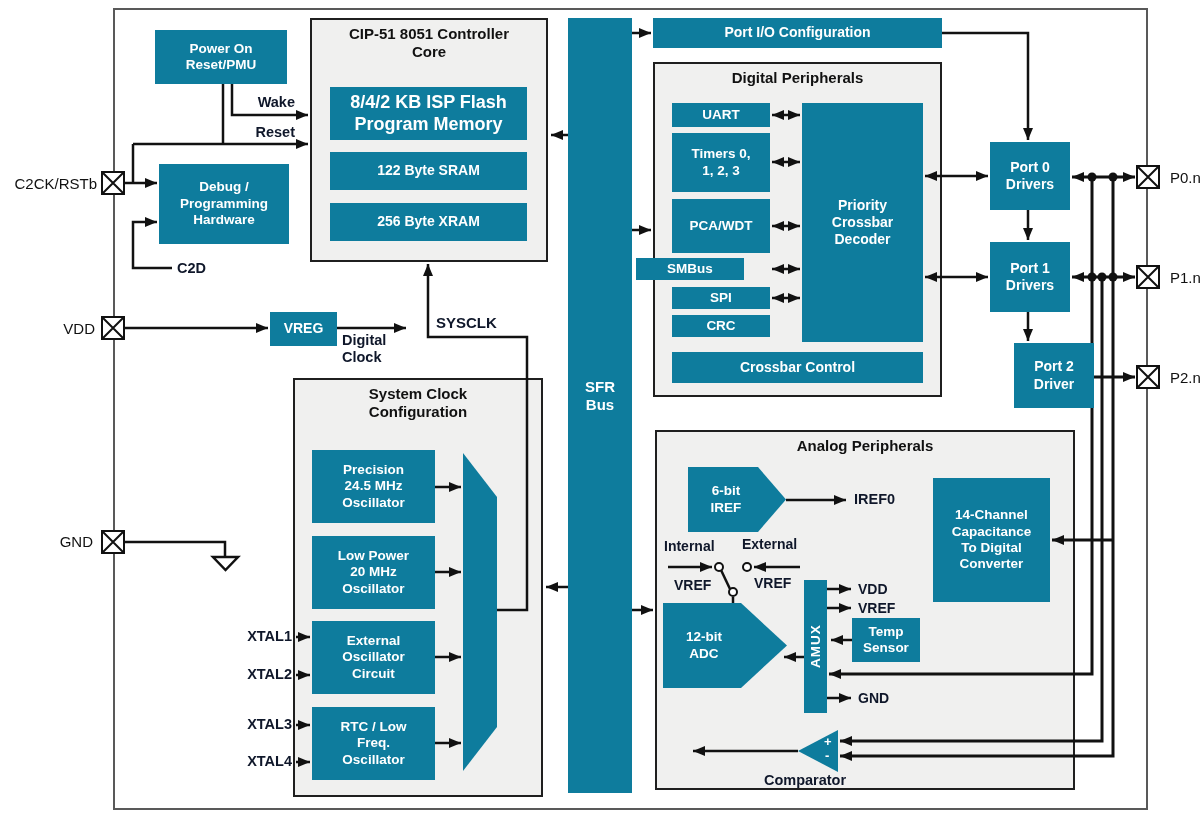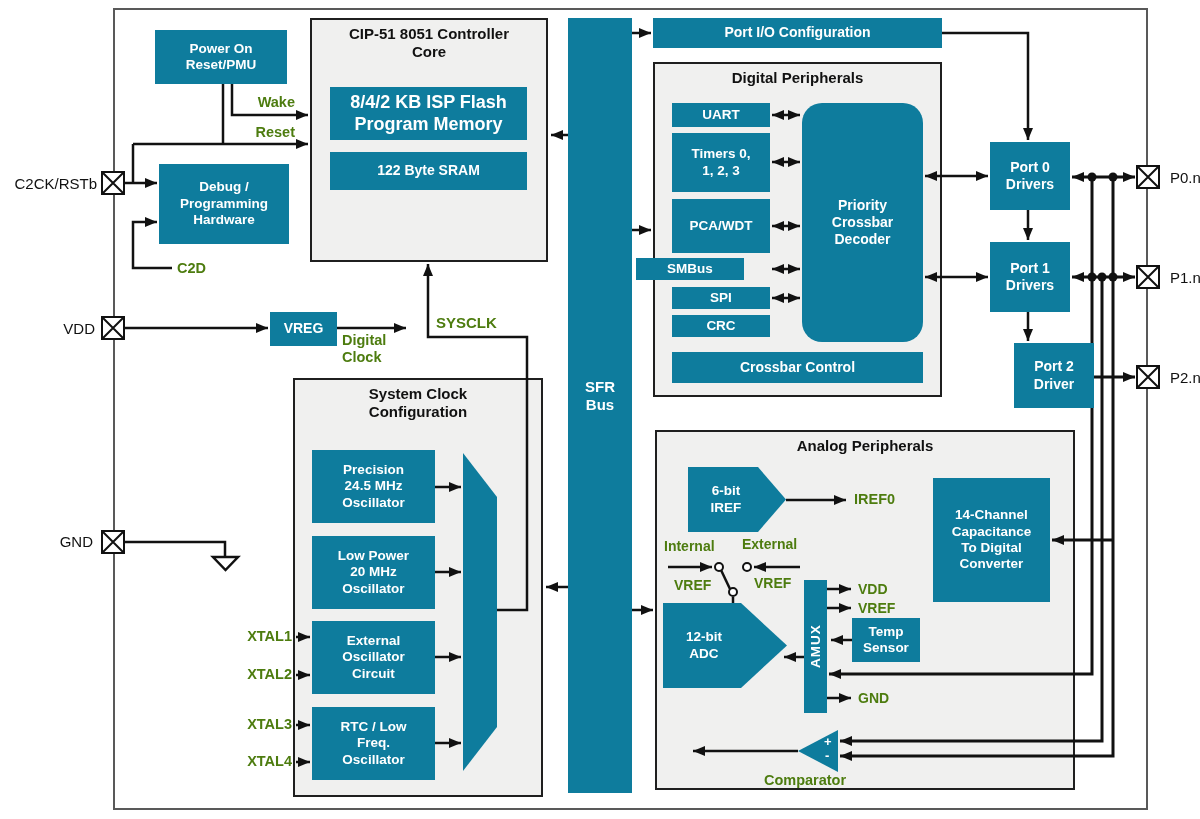--- a/index.html
+++ b/index.html
@@ -6,21 +6,21 @@
   .stage{position:relative;width:1200px;height:819px;background:#ffffff;
          font-family:"Liberation Sans",sans-serif;overflow:hidden;}
   .abs{position:absolute;}
   .chip-border{border:2px solid #595959;background:transparent;z-index:0;}
   .panel{background:#f0f0ef;border:2px solid #1f1f1f;z-index:1;box-sizing:border-box;}
   .panel-title{position:absolute;left:0;right:0;top:5px;text-align:center;font-weight:bold;
                font-size:15px;color:#111;white-space:pre-line;line-height:1.2;z-index:3;}
   .teal{background:#0e7c9d;color:#ffffff;font-weight:bold;display:flex;align-items:center;
         justify-content:center;text-align:center;white-space:pre-line;line-height:1.22;
         font-size:13.5px;z-index:4;box-sizing:border-box;}
-  .lbl{color:#4d7c0f;font-weight:bold;font-size:14.5px;white-space:pre-line;line-height:1.15;z-index:5;}
+  .lbl{color:#0f172a;font-weight:bold;font-size:14.5px;white-space:pre-line;line-height:1.15;z-index:5;}
   .pin{color:#111;font-weight:normal;font-size:15px;white-space:pre;z-index:5;}
   .r{text-align:right;}
   svg.wires{position:absolute;left:0;top:0;z-index:2;}
   .vtext{transform:rotate(-90deg);letter-spacing:1px;}
   .cmp-sign{position:absolute;color:#fff;font-weight:bold;font-size:13px;z-index:5;line-height:1;}
 </style>
 </head>
 <body>
 
 <div class="stage">
@@ -167,36 +167,37 @@
   <div class="abs teal" style="left:155px;top:30px;width:132px;height:54px;">Power On
 Reset/PMU</div>
   <div class="abs teal" style="left:159px;top:164px;width:130px;height:80px;">Debug /
 Programming
 Hardware</div>
   <div class="abs teal" style="left:270px;top:312px;width:67px;height:34px;font-size:14px;">VREG</div>
 
   <div class="abs teal" style="left:330px;top:87px;width:197px;height:53px;font-size:18px;">8/4/2 KB ISP Flash
 Program Memory</div>
   <div class="abs teal" style="left:330px;top:152px;width:197px;height:38px;font-size:14px;">122 Byte SRAM</div>
+  <div class="abs teal" style="left:330px;top:203px;width:197px;height:38px;font-size:14px;">256 Byte XRAM</div>
 
   <div class="abs teal" style="left:568px;top:18px;width:64px;height:775px;align-items:flex-start;font-size:15px;">
     <span style="margin-top:360px;">SFR
 Bus</span>
   </div>
 
   <div class="abs teal" style="left:653px;top:18px;width:289px;height:30px;font-size:14px;">Port I/O Configuration</div>
 
   <div class="abs teal" style="left:672px;top:103px;width:98px;height:24px;">UART</div>
   <div class="abs teal" style="left:672px;top:133px;width:98px;height:59px;">Timers 0,
 1, 2, 3</div>
   <div class="abs teal" style="left:672px;top:199px;width:98px;height:54px;">PCA/WDT</div>
   <div class="abs teal" style="left:636px;top:258px;width:108px;height:22px;">SMBus</div>
   <div class="abs teal" style="left:672px;top:287px;width:98px;height:22px;">SPI</div>
   <div class="abs teal" style="left:672px;top:315px;width:98px;height:22px;">CRC</div>
-  <div class="abs teal" style="left:802px;top:103px;width:121px;height:239px;font-size:14px;border-radius:20px;">Priority
+  <div class="abs teal" style="left:802px;top:103px;width:121px;height:239px;font-size:14px;">Priority
 Crossbar
 Decoder</div>
   <div class="abs teal" style="left:672px;top:352px;width:251px;height:31px;font-size:14px;">Crossbar Control</div>
 
   <div class="abs teal" style="left:312px;top:450px;width:123px;height:73px;">Precision
 24.5 MHz
 Oscillator</div>
   <div class="abs teal" style="left:312px;top:536px;width:123px;height:73px;">Low Power
 20 MHz
 Oscillator</div>

